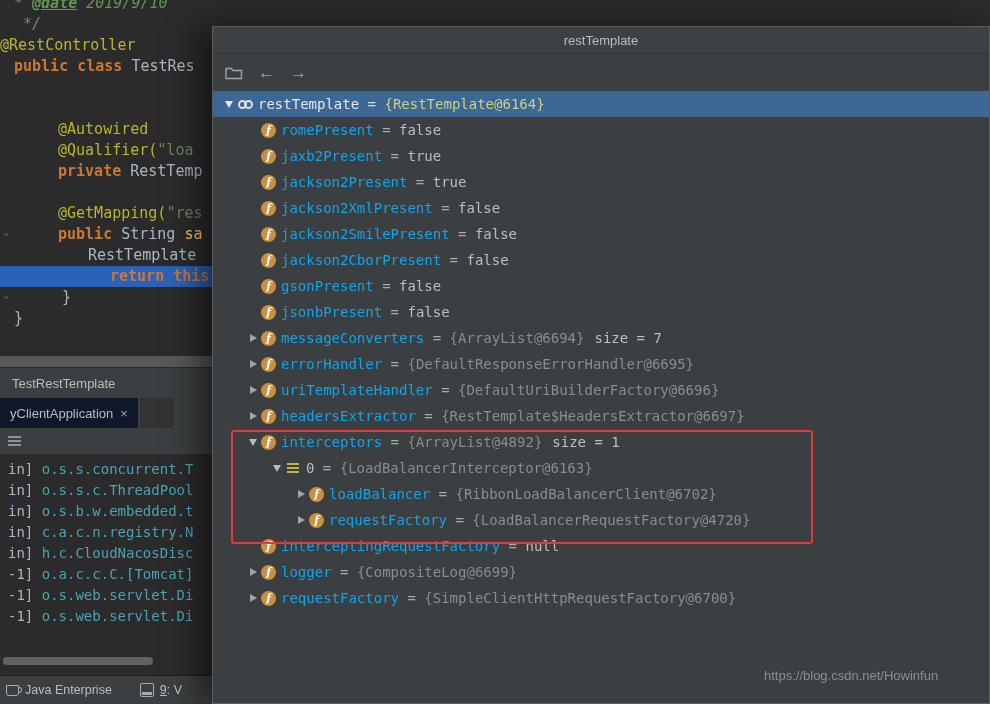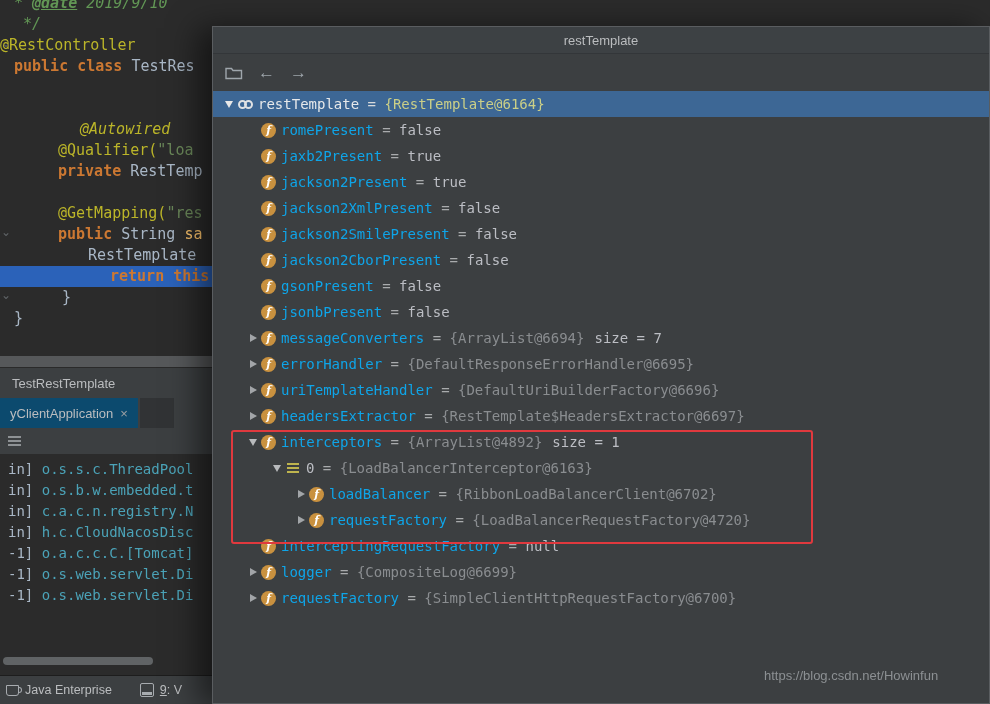--- a/index.html
+++ b/index.html
@@ -23,21 +23,21 @@
   .fold-mark{position:absolute;left:1px;color:#5F6366;font-size:12px;line-height:12px;}
 
   #editor-scroll{position:absolute;left:0;top:356px;width:212px;height:11px;background:#56585A;z-index:1;}
 
   
   #debug-header{position:absolute;left:0;top:367px;width:212px;height:31px;background:#3C3F41;
     border-top:1px solid #2A2A2A;display:flex;align-items:center;padding-left:12px;box-sizing:border-box;
     color:#BBBDBF;font-size:13px;z-index:1;}
   #tab-row{position:absolute;left:0;top:398px;width:212px;height:30px;background:#3C3F41;
     border-bottom:1px solid #323232;display:flex;align-items:stretch;z-index:1;}
-  .tab{background:#0c4a6e;display:flex;align-items:center;gap:7px;padding:0 10px;color:#BBBDBF;font-size:13px;}
+  .tab{background:#0f172a;display:flex;align-items:center;gap:7px;padding:0 10px;color:#BBBDBF;font-size:13px;}
   .tab-close{color:#9DA0A3;font-size:13px;cursor:pointer;}
   .tab-dark{width:34px;background:#313335;margin-left:2px;}
 
   #console-toolbar{position:absolute;left:0;top:428px;width:212px;height:26px;background:#3C3F41;
     display:flex;align-items:center;padding-left:8px;box-sizing:border-box;z-index:1;}
   .hamburger{display:inline-flex;flex-direction:column;gap:2px;}
   .hamburger i{display:block;width:13px;height:2px;background:#8E9295;}
 
   #console{position:absolute;left:0;top:454px;width:212px;height:200px;background:#2B2B2B;overflow:hidden;z-index:1;}
   #console-lines{padding:5px 0 0 8px;}
@@ -98,21 +98,21 @@
 <body>
 
 <div id="stage">
 
   <div id="editor">
     <div id="editor-lines">
         <div class="code-line" style="top: -7px;"><span style="padding-left: 14px;"><span class="tok-doc">* </span><span class="tok-doctag">@date</span><span class="tok-doc"> 2019/9/10</span></span></div>
         <div class="code-line" style="top: 14px;"><span style="padding-left: 14px;"><span class="tok-doc"> */</span></span></div>
         <div class="code-line" style="top: 35px;"><span style=""><span class="tok-ann">@RestController</span></span></div>
         <div class="code-line" style="top: 56px;"><span style="padding-left: 14px;"><span class="tok-kw">public class </span><span class="tok-plain">TestRes</span></span></div>
-        <div class="code-line" style="top: 119px;"><span style="padding-left: 80px; font-style: italic;"><span class="tok-ann">@Autowired</span></span></div>
+        <div class="code-line" style="top: 119px;"><span style="padding-left: 58px;"><span class="tok-ann">@Autowired</span></span></div>
         <div class="code-line" style="top: 140px;"><span style="padding-left: 58px;"><span class="tok-ann">@Qualifier(</span><span class="tok-str">"loa</span></span></div>
         <div class="code-line" style="top: 161px;"><span style="padding-left: 58px;"><span class="tok-kw">private </span><span class="tok-plain">RestTemp</span></span></div>
         <div class="code-line" style="top: 203px;"><span style="padding-left: 58px;"><span class="tok-ann">@GetMapping(</span><span class="tok-str">"res</span></span></div>
         <div class="code-line" style="top: 224px;"><span style="padding-left: 58px;"><span class="tok-kw">public </span><span class="tok-plain">String </span><span class="tok-method">sa</span></span></div>
         <div class="code-line" style="top: 245px;"><span style="padding-left: 88px;"><span class="tok-plain">RestTemplate</span></span></div>
         <div class="code-line exec" style="top: 266px;"><span style="padding-left: 110px;"><span class="tok-kw">return this.</span></span></div>
         <div class="code-line" style="top: 287px;"><span style="padding-left: 62px;"><span class="tok-plain">}</span></span></div>
         <div class="code-line" style="top: 308px;"><span style="padding-left: 14px;"><span class="tok-plain">}</span></span></div>
       </div>
     <span class="fold-mark" style="top:37px">⌄</span>
@@ -136,20 +136,21 @@
   <div id="console-toolbar">
     <span class="hamburger">
         <i></i>
         <i></i>
         <i></i>
       </span>
   </div>
 
   <div id="console">
     <div id="console-lines">
+        <div class="console-line"><span class="cl-prefix">in] </span><span class="cl-logger">o.s.s.concurrent.T</span></div>
         <div class="console-line"><span class="cl-prefix">in] </span><span class="cl-logger">o.s.s.c.ThreadPool</span></div>
         <div class="console-line"><span class="cl-prefix">in] </span><span class="cl-logger">o.s.b.w.embedded.t</span></div>
         <div class="console-line"><span class="cl-prefix">in] </span><span class="cl-logger">c.a.c.n.registry.N</span></div>
         <div class="console-line"><span class="cl-prefix">in] </span><span class="cl-logger">h.c.CloudNacosDisc</span></div>
         <div class="console-line"><span class="cl-prefix">-1] </span><span class="cl-logger">o.a.c.c.C.[Tomcat]</span></div>
         <div class="console-line"><span class="cl-prefix">-1] </span><span class="cl-logger">o.s.web.servlet.Di</span></div>
         <div class="console-line"><span class="cl-prefix">-1] </span><span class="cl-logger">o.s.web.servlet.Di</span></div>
       </div>
   </div>
   <div id="console-scroll">

